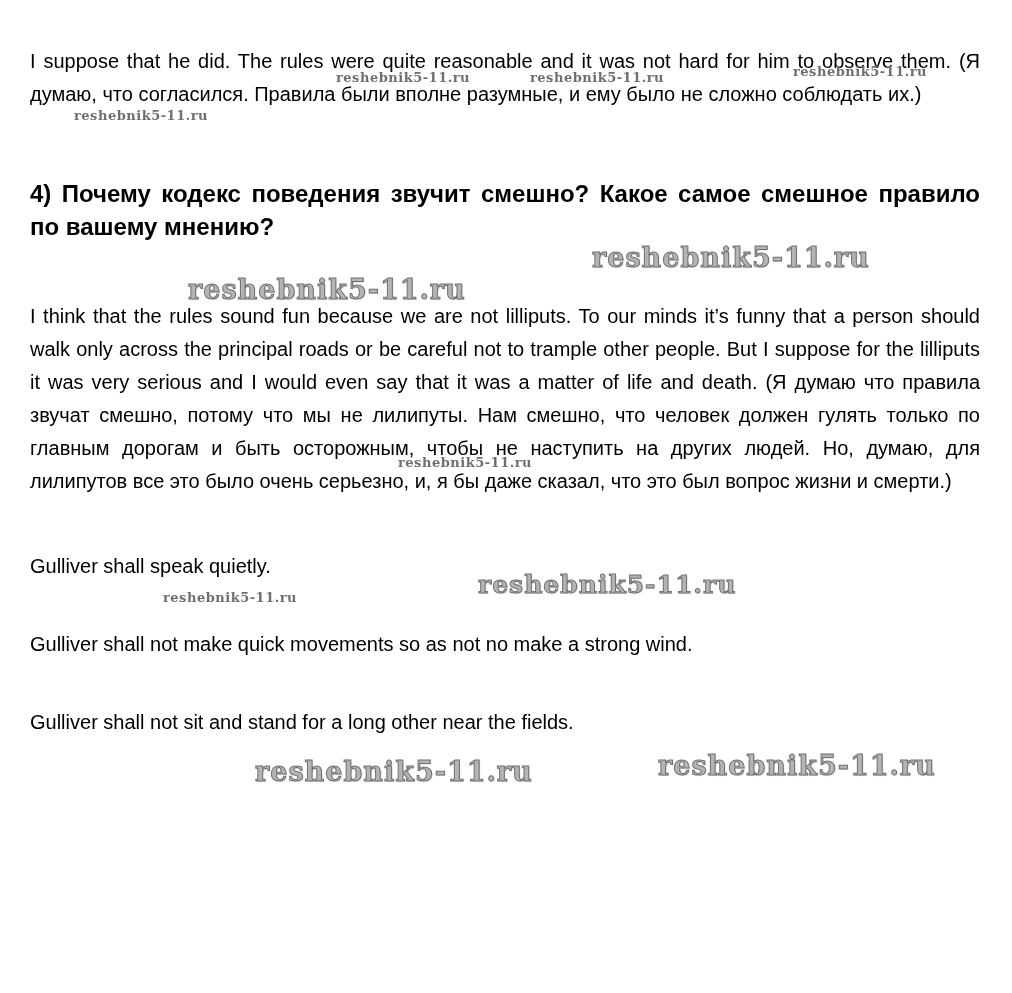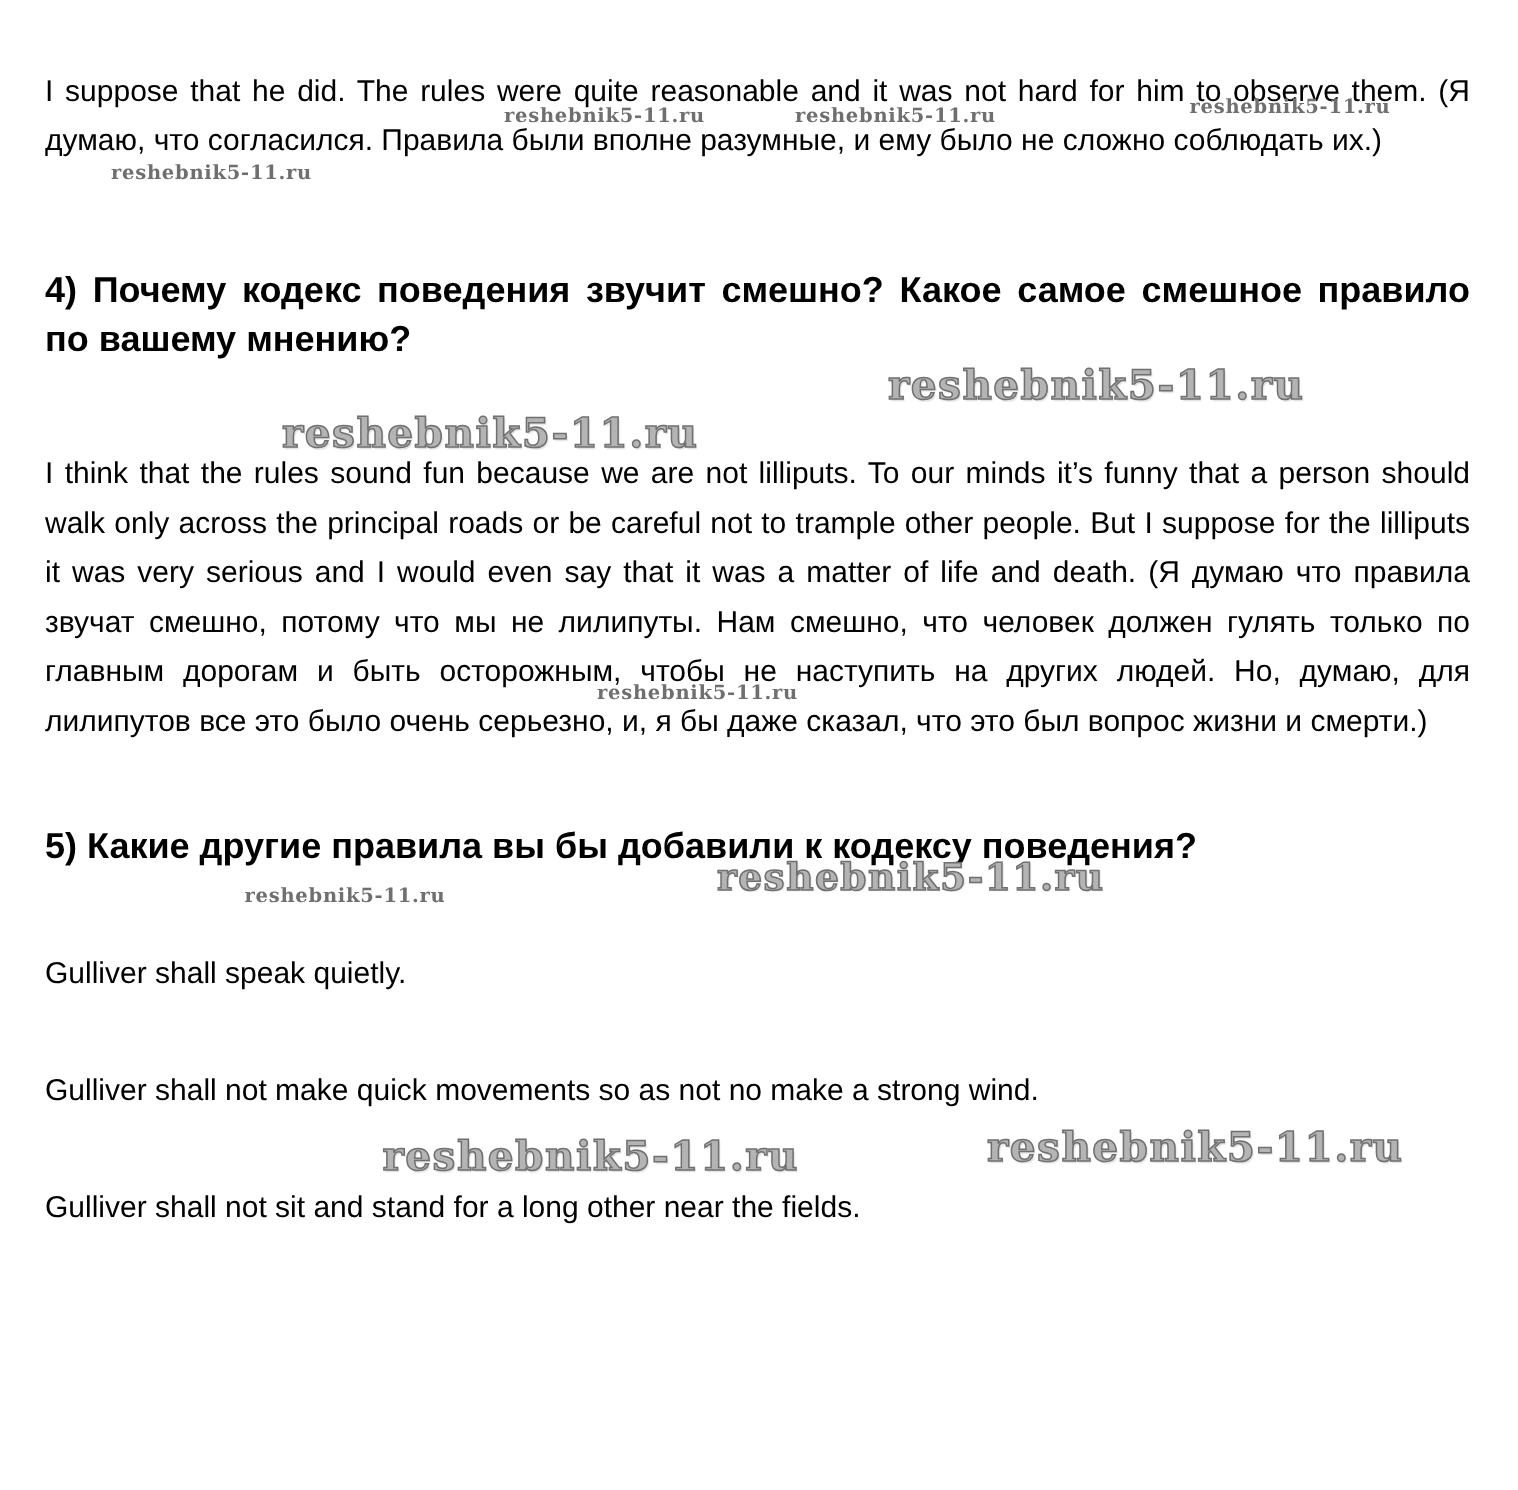--- a/index.html
+++ b/index.html
@@ -75,21 +75,20 @@
 
 <div class="page">
 
   <div class="content">
     <p class="body-text just">I suppose that he did. The rules were quite reasonable and it was not hard for him to observe them. (Я думаю, что согласился. Правила были вполне разумные, и ему было не сложно соблюдать их.)</p>
 
     <h2 class="question just q4">4) Почему кодекс поведения звучит смешно? Какое самое смешное правило по вашему мнению?</h2>
 
     <p class="body-text just a4">I think that the rules sound fun because we are not lilliputs. To our minds it’s funny that a person should walk only across the principal roads or be careful not to trample other people. But I suppose for the lilliputs it was very serious and I would even say that it was a matter of life and death. (Я думаю что правила звучат смешно, потому что мы не лилипуты. Нам смешно, что человек должен гулять только по главным дорогам и быть осторожным, чтобы не наступить на других людей. Но, думаю, для лилипутов все это было очень серьезно, и, я бы даже сказал, что это был вопрос жизни и смерти.)</p>
 
-    <h2 class="question q5">5) Какие другие правила вы бы добавили к кодексу поведения?</h2>
 
     <p class="body-text rule1">Gulliver shall speak quietly.</p>
 
     <p class="body-text rule2">Gulliver shall not make quick movements so as not no make a strong wind.</p>
 
     <p class="body-text rule3">Gulliver shall not sit and stand for a long other near the fields.</p>
   </div>
 
   <span class="wm wm-sm" style="left:336px; top:70px;">reshebnik5-11.ru</span>
   <span class="wm wm-sm" style="left:530px; top:70px;">reshebnik5-11.ru</span>

